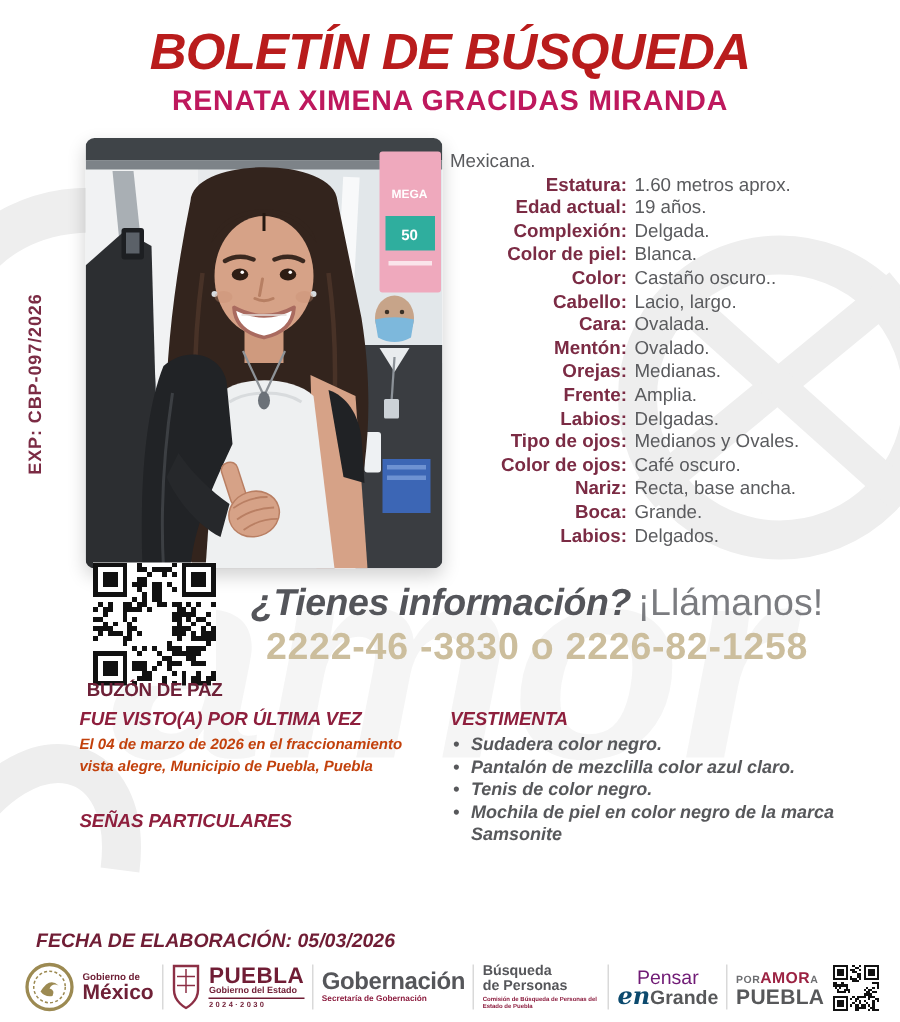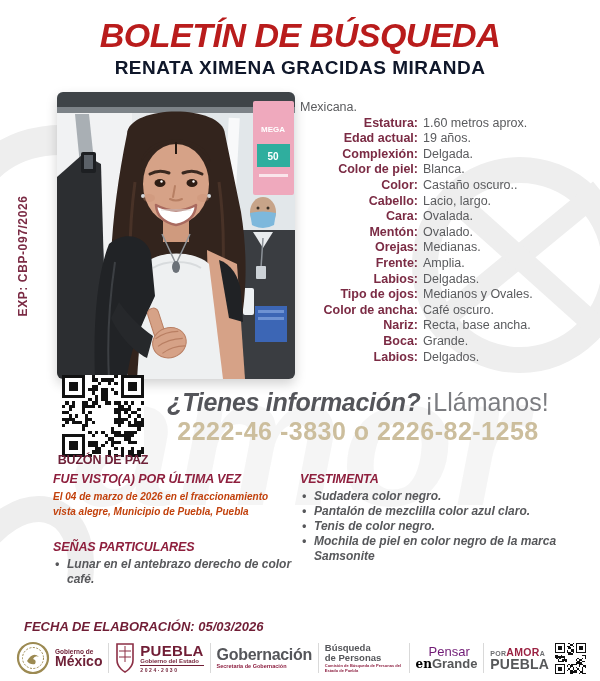--- a/index.html
+++ b/index.html
@@ -4,21 +4,21 @@
 <style>
   * { margin:0; padding:0; box-sizing:border-box; }
   body { background:#fff; font-family:"Liberation Sans", sans-serif; }
   .page { position:relative; width:600px; height:681px; background:#fff; overflow:hidden; }
   .wm { position:absolute; inset:0; z-index:0; pointer-events:none; }
   .content { position:absolute; inset:0; z-index:1; }
 
   .title { position:absolute; top:16px; left:0; width:100%; text-align:center;
            font-size:34px; font-weight:800; font-style:italic; letter-spacing:-0.5px; color:#b91c1c; }
   .subtitle { position:absolute; top:57px; left:0; width:100%; text-align:center;
-              font-size:19px; font-weight:800; letter-spacing:0.5px; color:#0f172a; }
+              font-size:19px; font-weight:800; letter-spacing:0.5px; color:#be185d; }
   .exp { position:absolute; left:16px; top:331px; width:150px; text-align:center;
          transform:rotate(-90deg); transform-origin:0 0;
          font-size:12px; font-weight:700; letter-spacing:0.6px; color:#7b2b44; }
 
   .photo { position:absolute; left:57px; top:92px; width:238px; height:287px;
            border-radius:6px; overflow:hidden; box-shadow:0 5px 12px rgba(0,0,0,0.18); }
   .photo svg { display:block; width:100%; height:100%; }
 
   .attrs { position:absolute; left:300px; top:100px; width:272px; }
   .attr-row { display:flex; font-size:12.5px; line-height:15.6px; }
@@ -58,21 +58,21 @@
   .pue-txt .l1 { font-size:15px; font-weight:800; color:#701d35; line-height:14px; letter-spacing:0.3px; }
   .pue-txt .l2 { font-size:6px; font-weight:700; color:#701d35; border-bottom:1px solid #701d35; padding-bottom:1px; }
   .pue-txt .l3 { font-size:5px; font-weight:700; color:#701d35; letter-spacing:1.6px; margin-top:1px; }
   .gob-txt .l1 { font-size:16px; font-weight:800; color:#55565a; line-height:15px; letter-spacing:-0.3px; }
   .gob-txt .l2 { font-size:5.5px; font-weight:700; color:#8c1d3f; margin-top:1px; }
   .bus-txt .l1, .bus-txt .l2 { font-size:9.5px; font-weight:800; color:#55565a; line-height:9.5px; }
   .bus-txt .l3 { font-size:4px; font-weight:700; color:#8c1d3f; margin-top:2px; line-height:4.5px; width:78px; }
   .pen-txt { position:relative; }
   .pen-txt .l1 { font-size:13px; font-weight:400; color:#701a75; line-height:11px; margin-left:13px; }
   .pen-txt .l2 { font-size:13px; font-weight:800; color:#57585a; line-height:13px; }
-  .pen-txt .en { font-size:12px; font-weight:700; color:#000000;
+  .pen-txt .en { font-size:16px; font-weight:700; font-style:italic; color:#0c4a6e;
                  font-family:"DejaVu Serif", serif; margin-right:0px; }
   .amo-txt .l1 { font-size:7px; font-weight:800; color:#6d6e71; letter-spacing:0.3px; }
   .amo-txt .l1 .amor { font-size:10.5px; font-weight:800; color:#9b2242; }
   .amo-txt .l2 { font-size:14px; font-weight:800; color:#57585a; line-height:12px; letter-spacing:0.2px; }
   .fqr { width:31px; height:31px; }
   .fqr svg { width:100%; height:100%; display:block; }
 </style>
 </head>
 <body>
 
@@ -227,21 +227,21 @@
         </div>
       <div class="attr-row">
           <span class="attr-label">Labios:</span>
           <span class="attr-value">Delgadas.</span>
         </div>
       <div class="attr-row">
           <span class="attr-label">Tipo de ojos:</span>
           <span class="attr-value">Medianos y Ovales.</span>
         </div>
       <div class="attr-row">
-          <span class="attr-label">Color de ancha:</span>
+          <span class="attr-label">Color de ojos:</span>
           <span class="attr-value">Café oscuro.</span>
         </div>
       <div class="attr-row">
           <span class="attr-label">Nariz:</span>
           <span class="attr-value">Recta, base ancha.</span>
         </div>
       <div class="attr-row">
           <span class="attr-label">Boca:</span>
           <span class="attr-value">Grande.</span>
         </div>
@@ -446,23 +446,20 @@
     </div>
     <div class="phones">2222-46 -3830 o 2226-82-1258</div>
 
     <div class="lastseen">
       <div class="sec-h">FUE VISTO(A) POR ÚLTIMA VEZ</div>
       <div class="sec-p">El 04 de marzo de 2026 en el fraccionamiento vista alegre, Municipio de Puebla, Puebla</div>
     </div>
 
     <div class="signs">
       <div class="sec-h">SEÑAS PARTICULARES</div>
-      <ul class="bullets">
-        <li>Lunar  en el antebrazo derecho de color café.</li>
-      </ul>
     </div>
 
     <div class="clothes">
       <div class="sec-h">VESTIMENTA</div>
       <ul class="bullets">
         <li>Sudadera color negro.</li>
         <li>Pantalón de mezclilla color azul claro.</li>
         <li>Tenis de color negro.</li>
         <li>Mochila de piel en color negro de la marca Samsonite</li>
       </ul>

